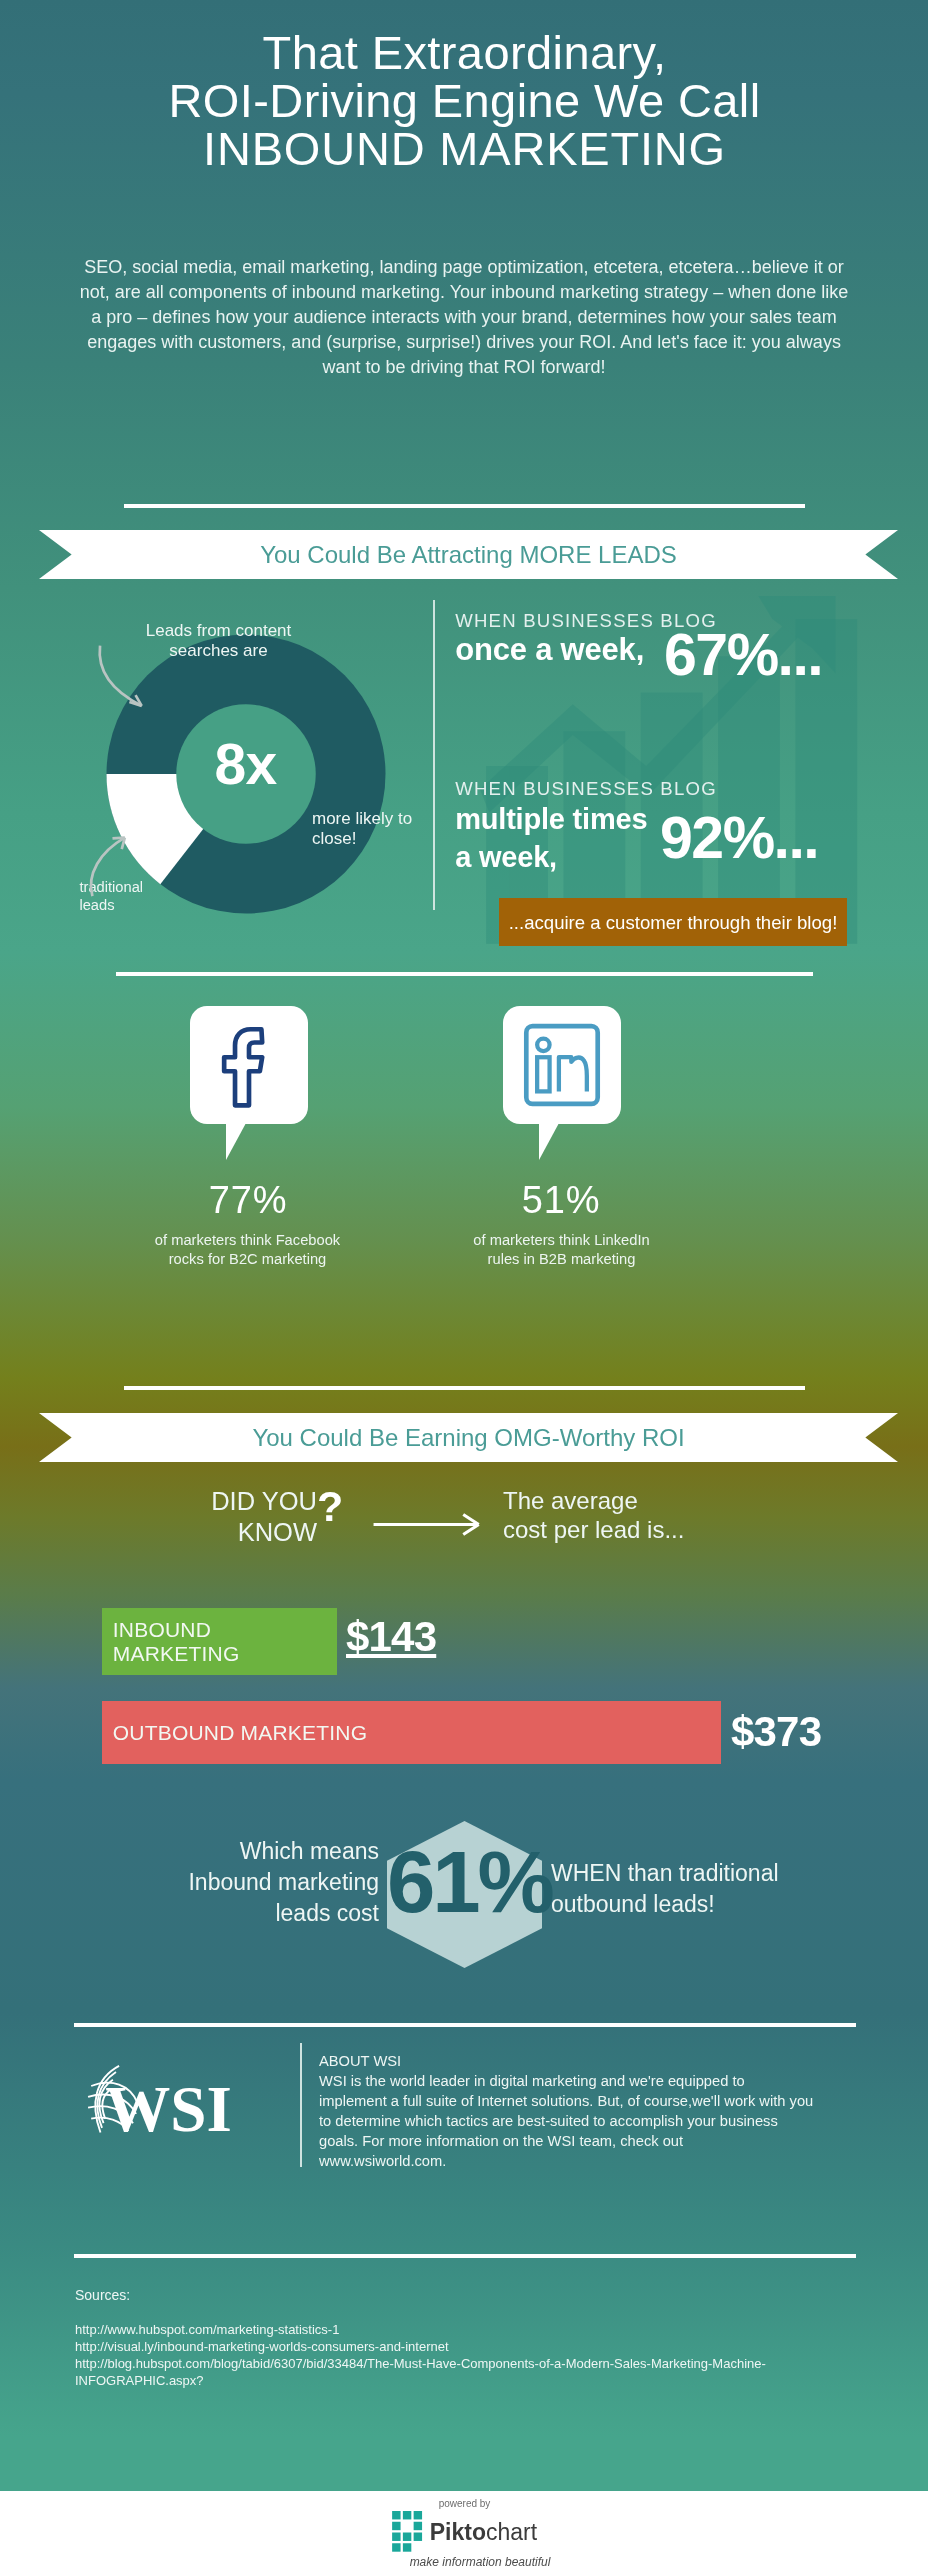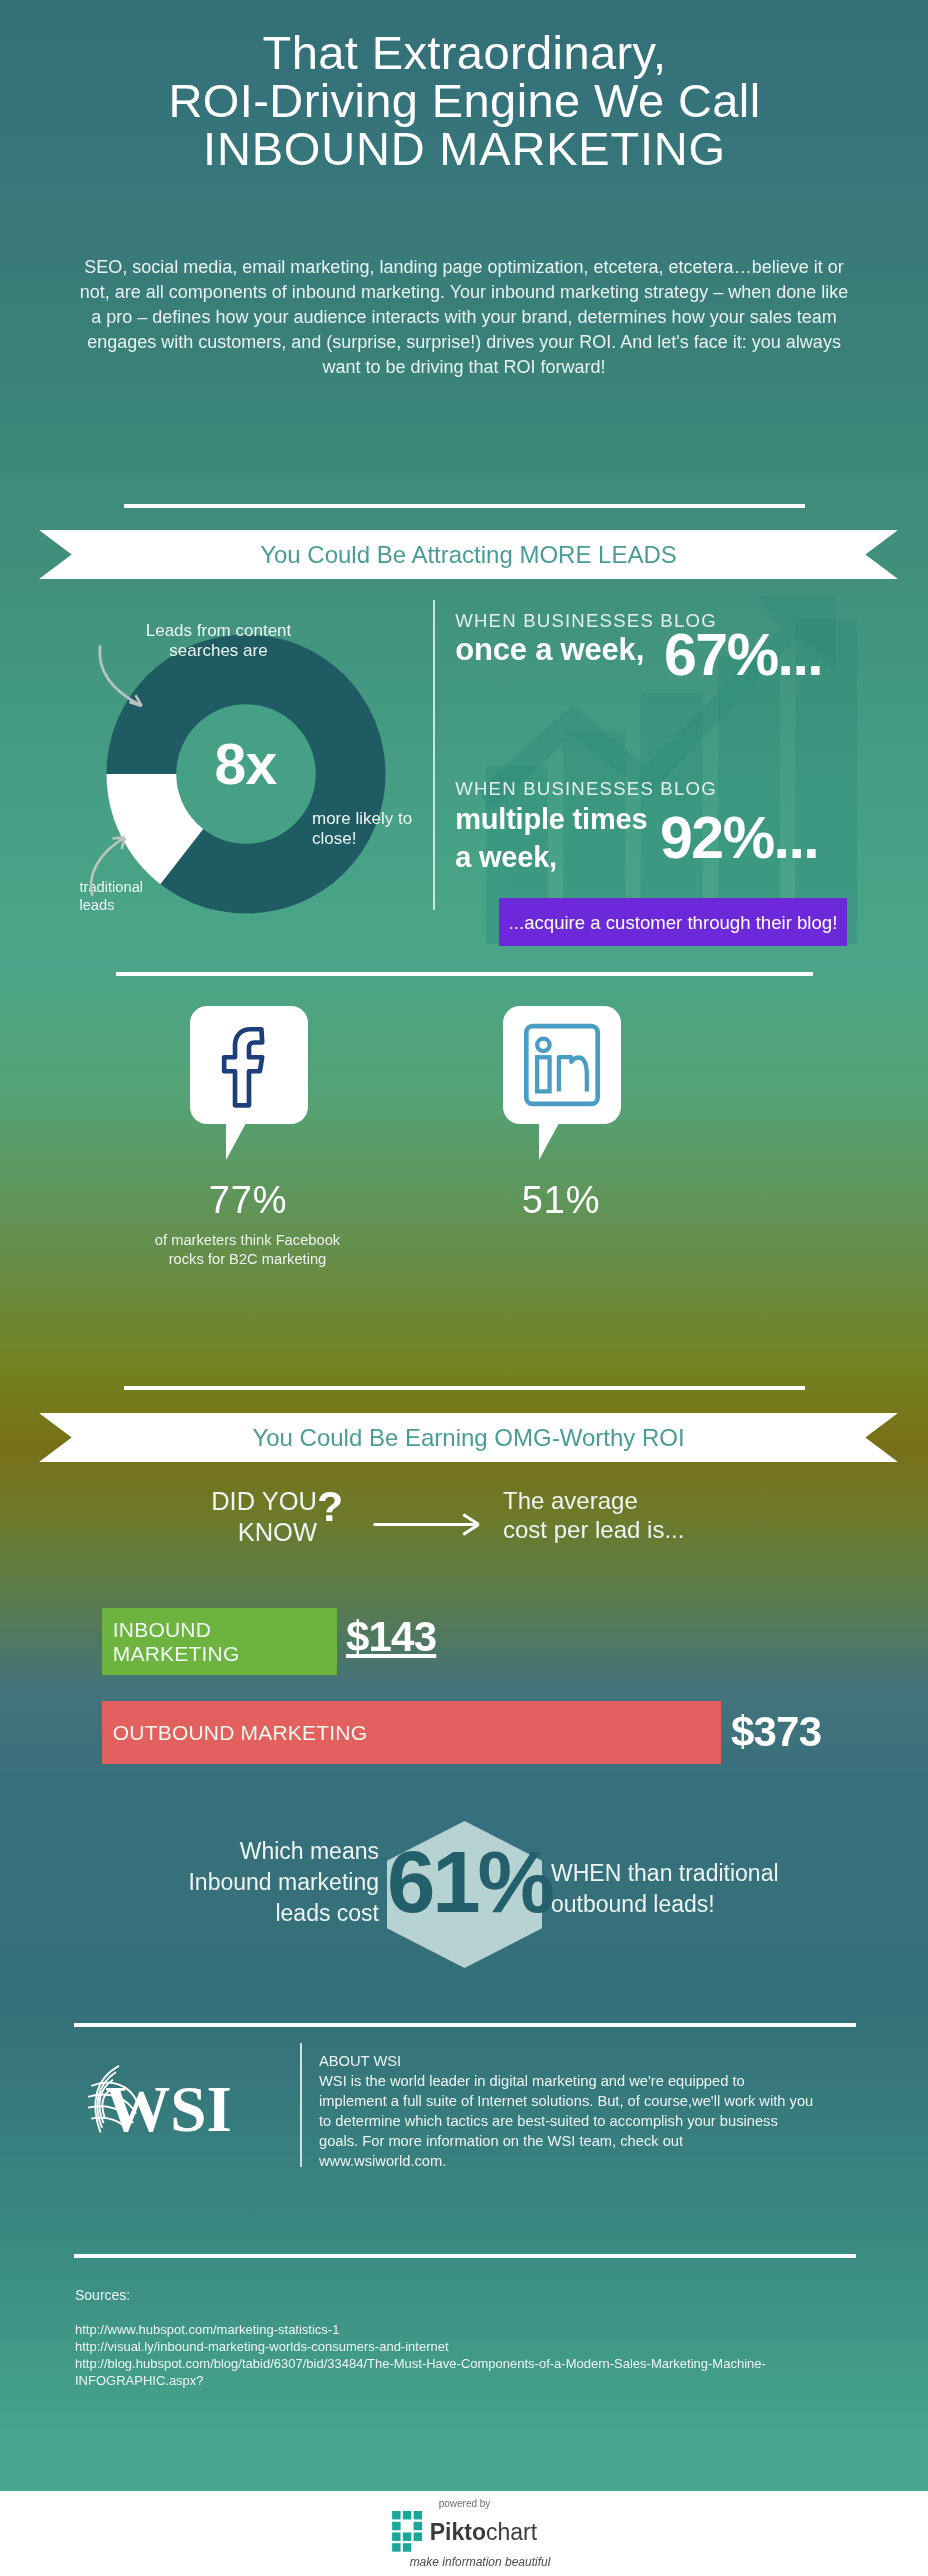--- a/index.html
+++ b/index.html
@@ -101,21 +101,21 @@
   .stat-main {
     color:#ffffff; font-size:29px; font-weight:bold; line-height:29px;
     white-space:nowrap; letter-spacing:-0.2px;
   }
   .stat-pct {
     position:absolute; color:#ffffff; font-weight:bold;
     font-size:59px; line-height:54px; letter-spacing:-1.5px;
     white-space:nowrap;
   }
   .magenta {
-    position:absolute; background:#6d28d9; color:#ffffff;
+    position:absolute; background:#a16207; color:#ffffff;
     display:flex; align-items:center; justify-content:center;
     text-align:center; font-size:18.6px; font-weight:300; line-height:23px;
   }
 
   
   .bubble {
     position:absolute; width:118px; height:118px;
     background:#ffffff; border-radius:17px;
   }
   .bubble:after {
@@ -302,20 +302,24 @@
 
   <div class="bubble" style="left:503px; top:1006px;">
     <svg width="118" height="118" viewBox="0 0 152 152">
       <rect x="30" y="26" width="92" height="100" rx="8" fill="none" stroke="#4a9cc3" stroke-width="6"></rect>
       <circle cx="52" cy="50" r="8" fill="none" stroke="#4a9cc3" stroke-width="5.5"></circle>
       <rect x="44" y="66" width="16" height="44" fill="none" stroke="#4a9cc3" stroke-width="5.5"></rect>
       <path d="M72,110 L72,66 L88,66 L88,72 C92,66 100,64 104,70 C108,75 108,82 108,90 L108,110" fill="none" stroke="#4a9cc3" stroke-width="5.5" stroke-linejoin="round"></path>
     </svg>
   </div>
   <div class="soc-pct" style="left:464px; top:1179px; width:194px;">51%</div>
+  <div class="soc-cap" style="left:430px; top:1231px; width:263px;">
+    <div>of marketers think LinkedIn</div>
+    <div>rules in B2B marketing</div>
+  </div>
 
   <div class="rule" style="left:124px; top:1386px; width:681px;"></div>
   <div class="ribbon-wrap" style="left:39px; top:1413px; width:859px; height:49px;">
     <div class="ribbon-shape"></div>
     <div class="ribbon-label">You Could Be Earning OMG-Worthy ROI</div>
   </div>
 
   <div class="dyk" style="left:139px; top:1486px; width:178px;">
     <div>DID YOU</div>
     <div>KNOW</div>

